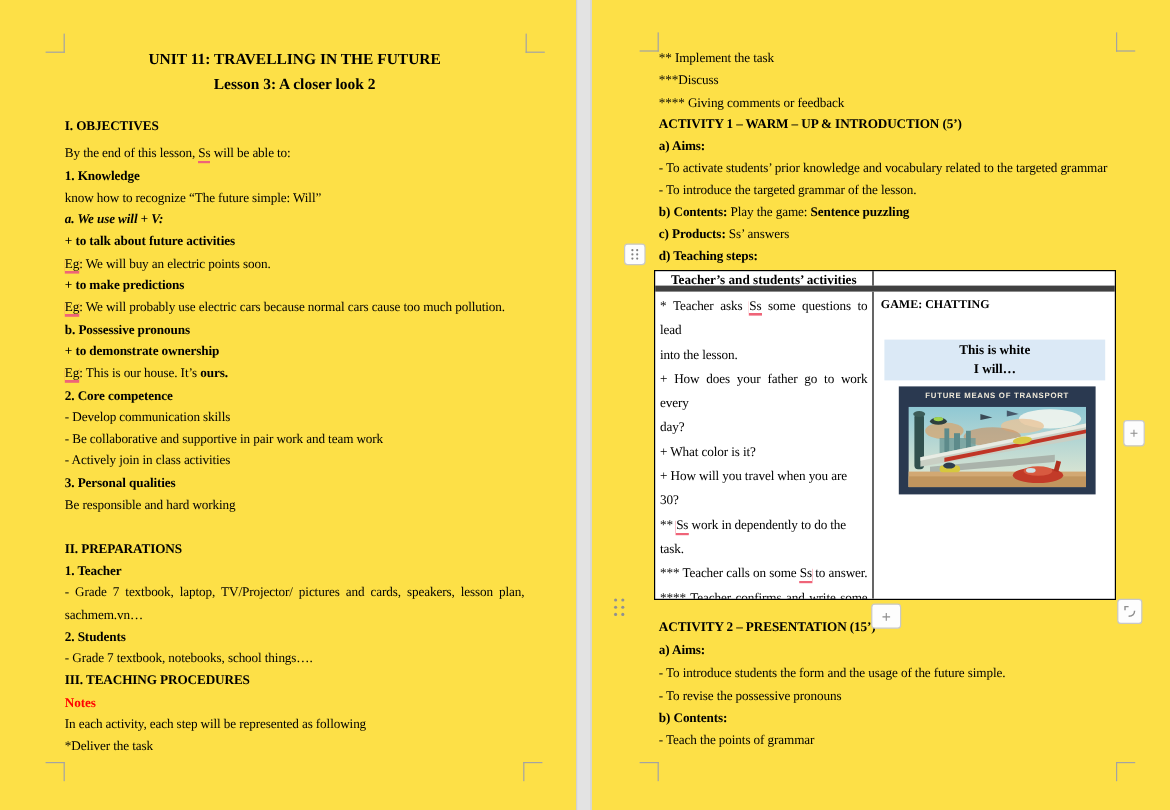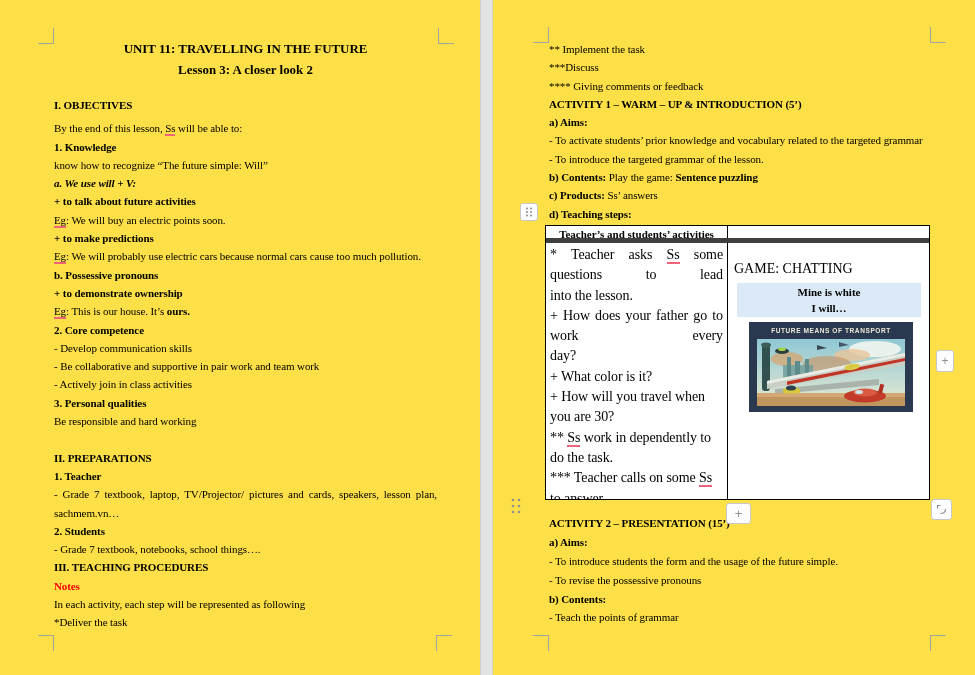--- a/index.html
+++ b/index.html
@@ -31,23 +31,23 @@
   .sp { box-shadow:0 2px 0 0 #ef6478; }
 
   
   #tbl { position:absolute; left:52px; top:225px; width:385px; height:275px;
          border:1px solid #000; display:flex; flex-direction:column; background:#fff; }
   .thead { display:flex; height:17px; border-bottom:5px solid #404040; font-weight:bold; }
   .th1 { width:182px; border-right:1px solid #000; text-align:center; line-height:16px; font-size:11px; }
   .th2 { flex:1; text-align:center; line-height:16px; font-size:11px; }
   .tbody { display:flex; flex:1; overflow:hidden; }
   .td1 { width:182px; border-right:1px solid #000; padding:2px 4px 0 4px; }
-  .cl { min-height:20.3px; line-height:20.3px; font-size:14px; letter-spacing:-0.1px; }
+  .cl { min-height:20.3px; line-height:20.3px; font-size:11px; letter-spacing:-0.1px; }
   .td2 { flex:1; position:relative; }
-  #gameTitle { position:absolute; left:6px; top:18px; font-weight:normal; font-size:14px; }
+  #gameTitle { position:absolute; left:6px; top:6px; font-weight:bold; font-size:10px; }
   #blueBox { position:absolute; left:9px; top:40px; width:184px; height:34px;
              background:#dbe9f6; text-align:center; font-weight:bold; padding-top:1px; }
   #blueBox .bl { height:16px; line-height:16px; font-size:11px; }
   #poster { position:absolute; left:21px; top:79px; width:164px; height:90px;
             background:#2a3950; padding-top:4px; }
   #posterTitle { text-align:center; font-family:"Liberation Sans",sans-serif; font-size:6.5px;
                  font-weight:bold; color:#efe9d9; letter-spacing:0.6px; height:13px; line-height:10px; }
   #posterArt { display:block; margin:0 auto; width:148px; height:67px; }
 
   
@@ -128,21 +128,21 @@
         <div class="cl">+ What color is it?</div>
         <div class="cl">+ How will you travel when you are 30?</div>
         <div class="cl"><span>** </span><span class="sp">Ss</span><span> work in dependently to do the task.</span></div>
         <div class="cl"><span>*** Teacher calls on some </span><span class="sp">Ss</span><span> to answer.</span></div>
         <div class="cl j">**** Teacher confirms and write some</div>
 
       </div>
       <div class="td2">
         <div id="gameTitle">GAME: CHATTING</div>
         <div id="blueBox">
-          <div class="bl">Mine is white</div>
+          <div class="bl">This is white</div>
           <div class="bl">I will…</div>
         </div>
         <div id="poster">
           <div id="posterTitle">FUTURE MEANS OF TRANSPORT</div>
           <svg id="posterArt" viewBox="0 0 148 67">
             <defs>
               <linearGradient id="sky" x1="0" y1="0" x2="0" y2="1">
                 <stop offset="0" stop-color="#8fc8d4"></stop>
                   <stop offset="1" stop-color="#e6e9d2"></stop>
               </linearGradient>

